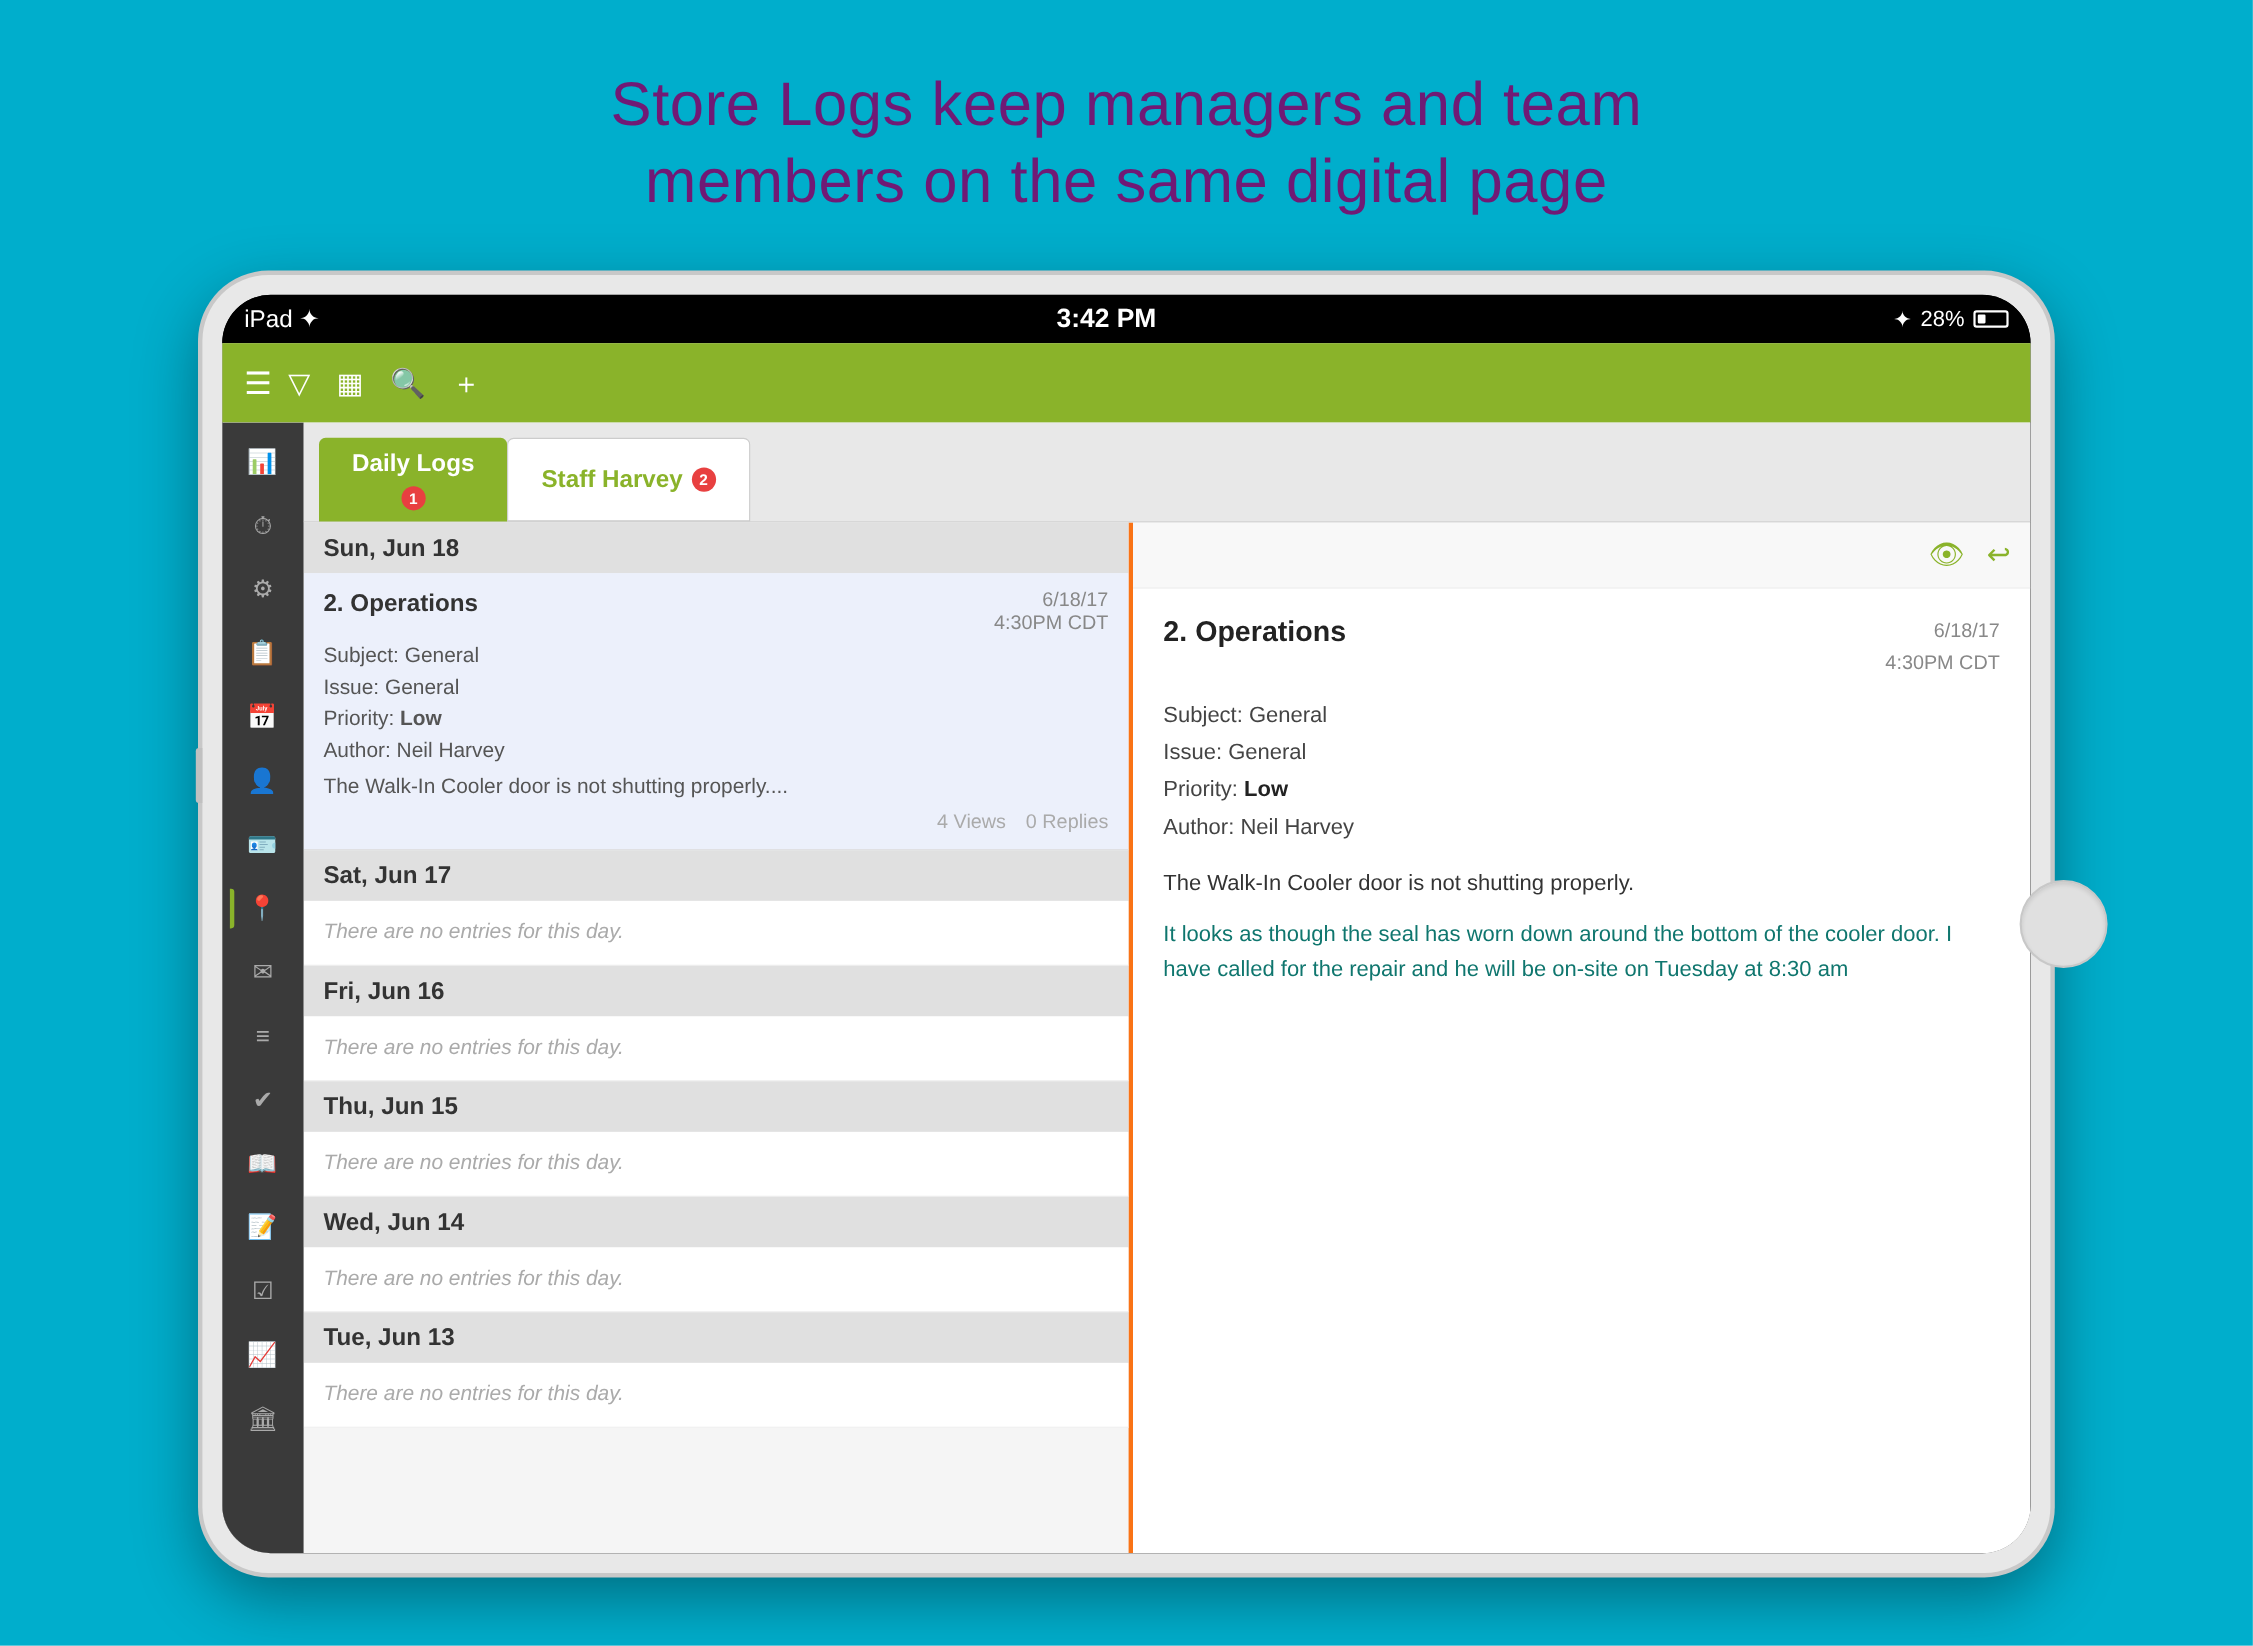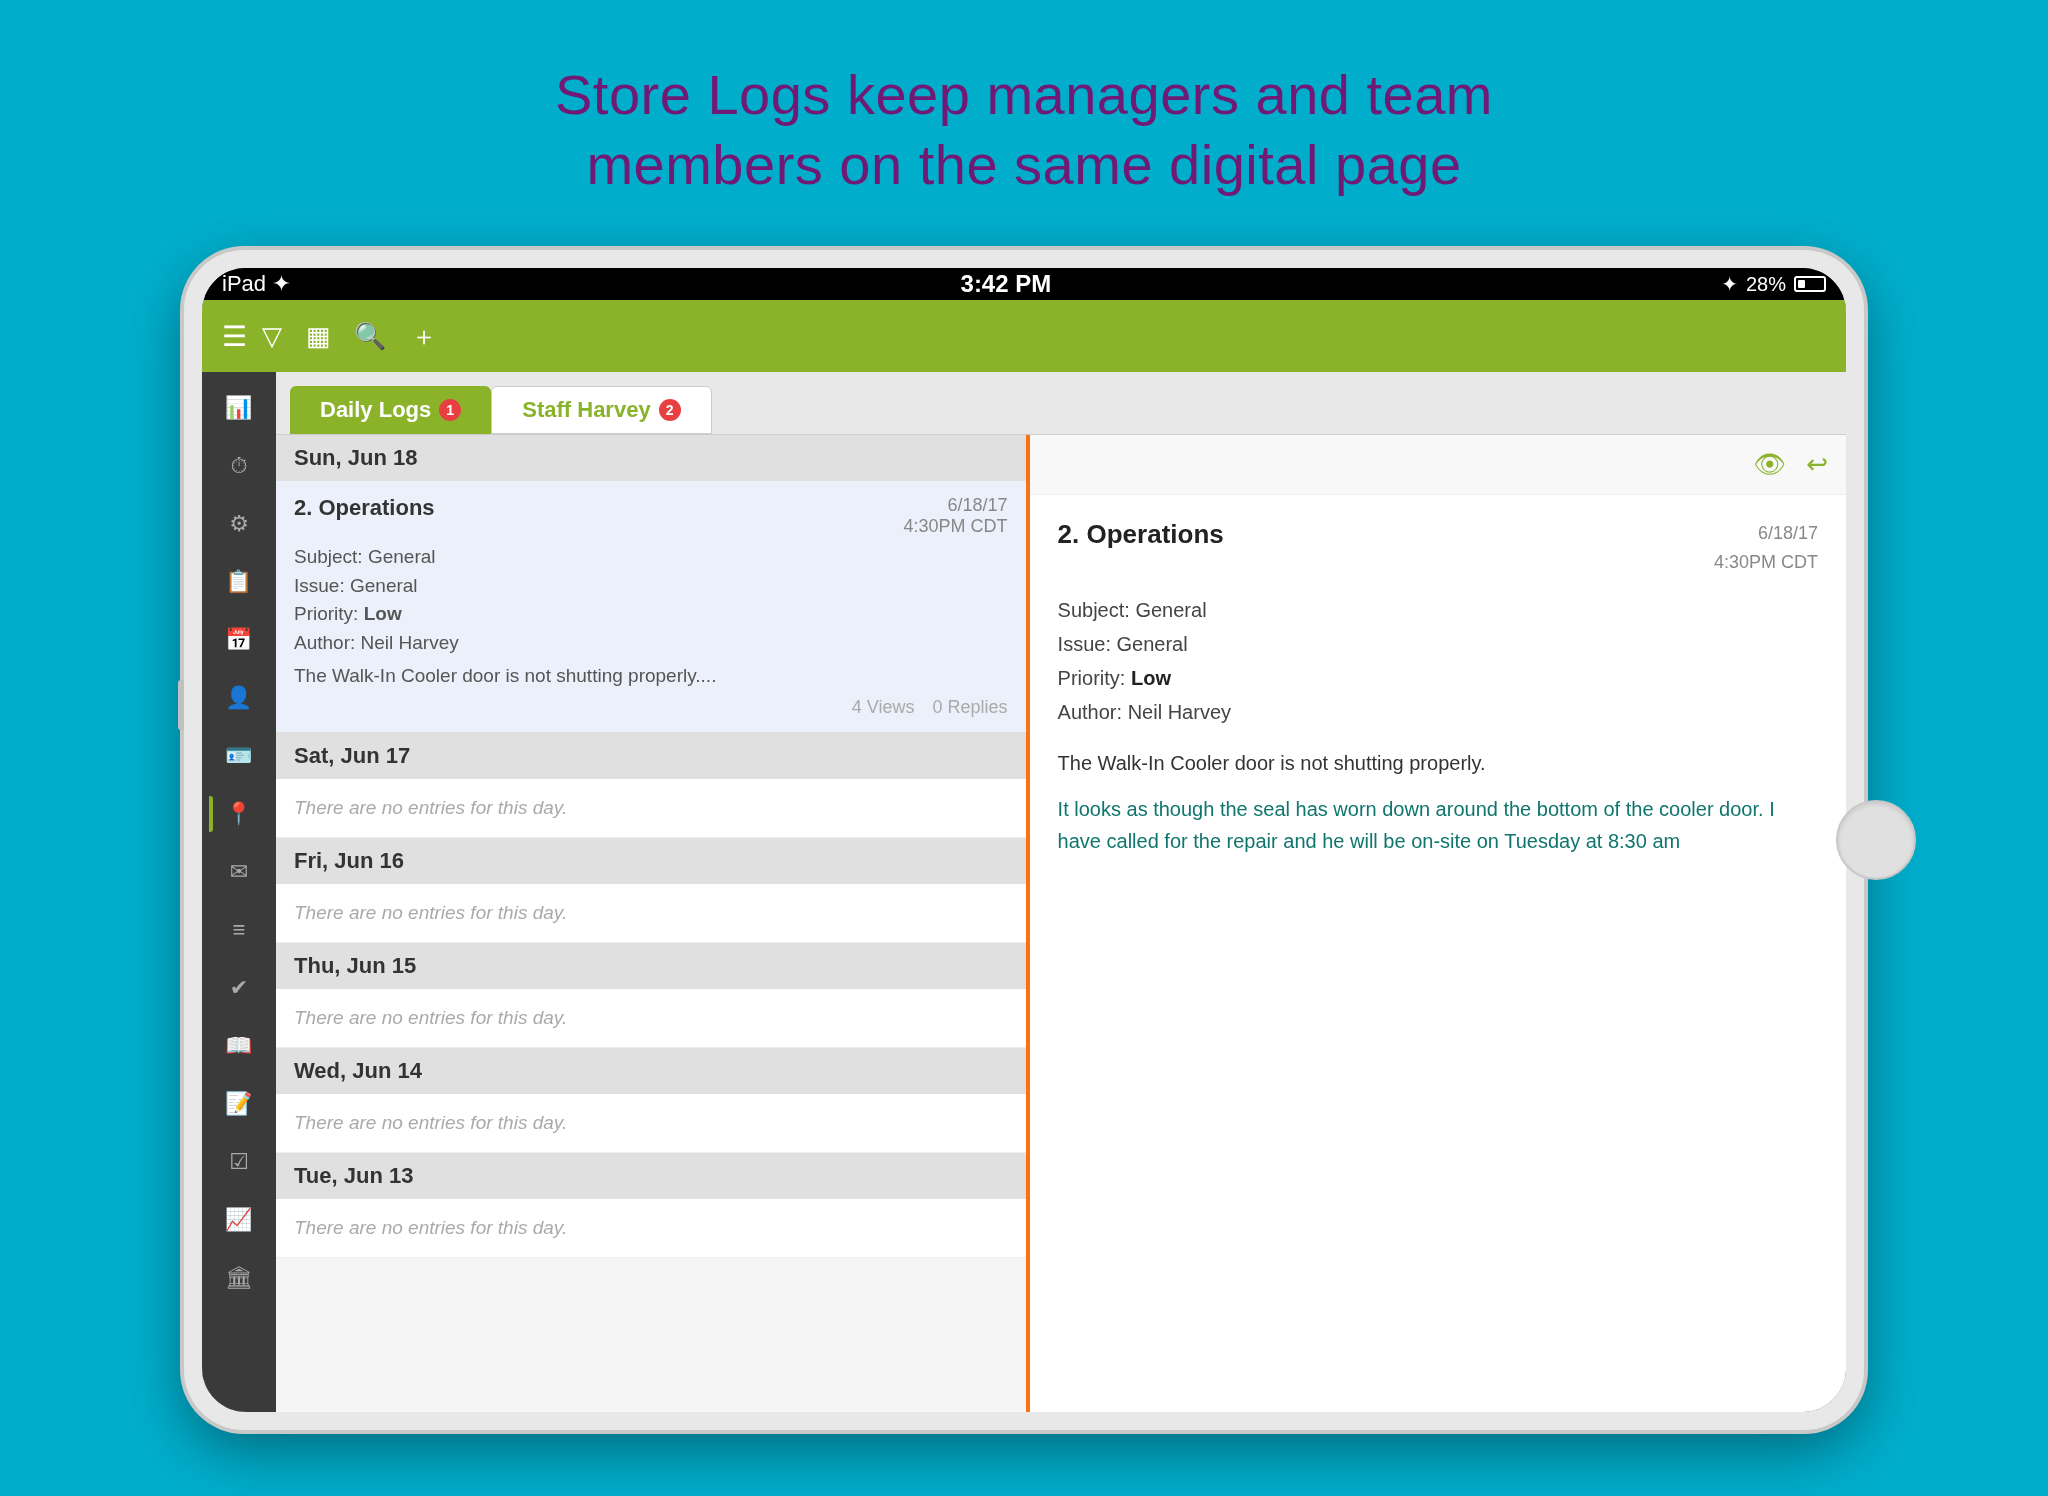--- a/index.html
+++ b/index.html
@@ -50,21 +50,21 @@
 
     
     .status-bar {
       background: #000;
       color: white;
       display: flex;
       justify-content: space-between;
       align-items: center;
       padding: 6px 20px;
       font-size: 22px;
-      height: 32px;
+      height: 44px;
     }
     .status-left { display: flex; align-items: center; gap: 8px; }
     .status-center { font-weight: 600; font-size: 24px; }
     .status-right { display: flex; align-items: center; gap: 8px; font-size: 20px; }
     .battery-icon { border: 2px solid white; border-radius: 3px; width: 32px; height: 16px; display: inline-flex; align-items: center; padding: 2px; position: relative; }
     .battery-fill { background: white; height: 100%; width: 28%; border-radius: 1px; }
 
     
     .app-content {
       flex: 1;
@@ -159,20 +159,21 @@
       cursor: pointer;
       display: flex;
       align-items: center;
       gap: 8px;
       border: none;
       outline: none;
     }
     .tab-btn.active {
       background: #8ab32a;
       color: white;
+      flex-direction: column;
     }
     .tab-btn.inactive {
       background: white;
       color: #8ab32a;
       border: 1px solid #ccc;
     }
     .tab-badge {
       background: #e84040;
       color: white;
       border-radius: 50%;

